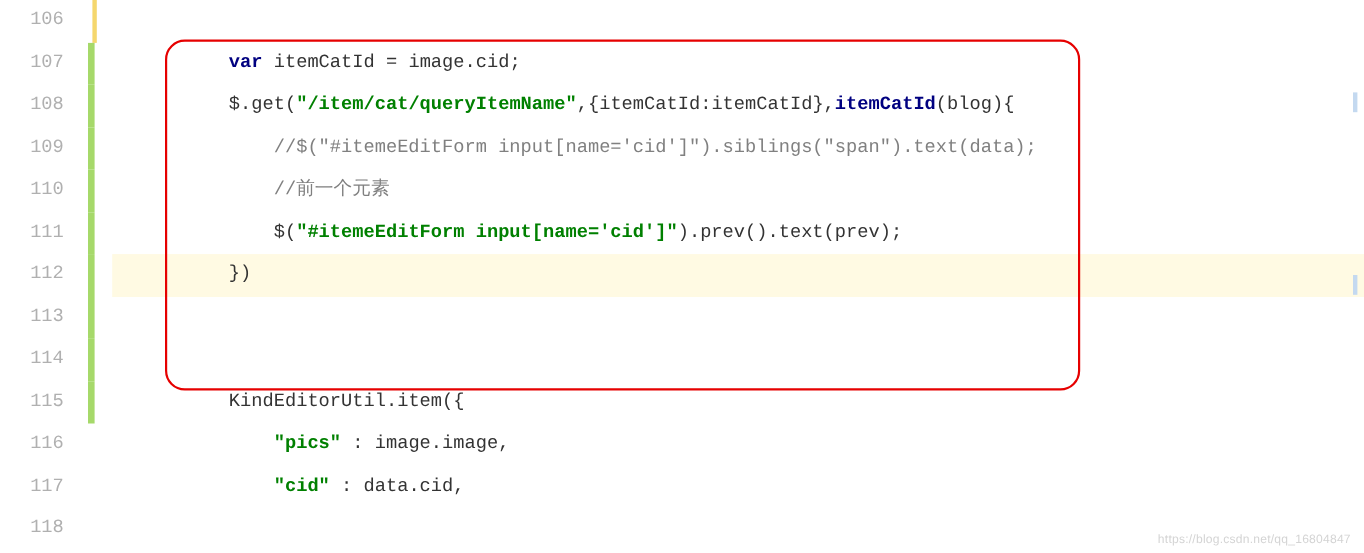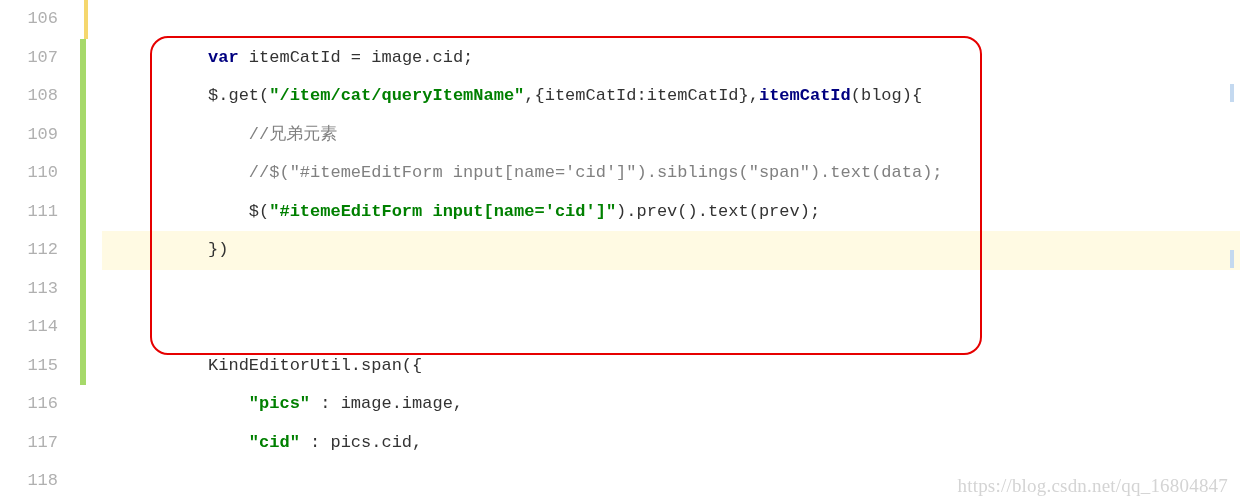--- a/index.html
+++ b/index.html
@@ -99,22 +99,22 @@
       right: 2px;
       width: 4px;
       height: 18px;
       background: #c4d9f0;
     }
     .watermark {
       position: absolute;
       right: 12px;
       bottom: 6px;
       color: #d4d4d4;
-      font-size: 19px;
-      font-family: Liberation Serif, serif;
+      font-size: 11px;
+      font-family: Liberation Sans, sans-serif;
       letter-spacing: 0.2px;
     }
     .seg { display: inline; }
   </style>
 </head>
 <body>
 
 <div class="editor">
   <div class="gutter">
     <div class="gutter-line">106</div>
@@ -169,38 +169,38 @@
   </div>
 
   <div class="code-area">
 
     <div class="code-line"></div>
 
     <div class="code-line"><span class="seg">          </span><span class="seg t-keyword">var </span><span class="seg">itemCatId</span><span class="seg"> = image.cid;</span></div>
 
     <div class="code-line"><span class="seg">          </span><span class="seg">$.get(</span><span class="seg t-string t-bold">"/item/cat/queryItemName"</span><span class="seg">,{itemCatId:itemCatId},</span><span class="seg t-keyword">itemCatId</span><span class="seg">(blog){</span></div>
 
-    <div class="code-line"><span class="seg">              </span><span class="seg t-comment">//兄弟元素</span></div>
 
     <div class="code-line"><span class="seg">              </span><span class="seg t-comment">//$("#itemeEditForm input[name='cid']").siblings("span").text(data);</span></div>
 
+    <div class="code-line"><span class="seg">              </span><span class="seg t-comment">//前一个元素</span></div>
 
     <div class="code-line"><span class="seg">              </span><span class="seg">$(</span><span class="seg t-string t-bold">"#itemeEditForm input[name='cid']"</span><span class="seg">).prev().text(prev);</span></div>
 
     <div class="code-line current"><span class="seg">          </span><span class="seg">})</span></div>
 
     <div class="code-line"></div>
 
     <div class="code-line"></div>
 
-    <div class="code-line"><span class="seg">          </span><span class="seg">KindEditorUtil.span({</span></div>
+    <div class="code-line"><span class="seg">          </span><span class="seg">KindEditorUtil.item({</span></div>
 
     <div class="code-line"><span class="seg">              </span><span class="seg t-string t-bold">"pics"</span><span class="seg"> : image.image,</span></div>
 
-    <div class="code-line"><span class="seg">              </span><span class="seg t-string t-bold">"cid"</span><span class="seg"> : pics.cid,</span></div>
+    <div class="code-line"><span class="seg">              </span><span class="seg t-string t-bold">"cid"</span><span class="seg"> : data.cid,</span></div>
   </div>
 </div>
 
 <div class="red-box"></div>
 
 <div class="right-scroll">
   <div class="right-mark-blue" style="top:84px"></div>
   <div class="right-mark-blue" style="top:250px"></div>
 </div>
 

